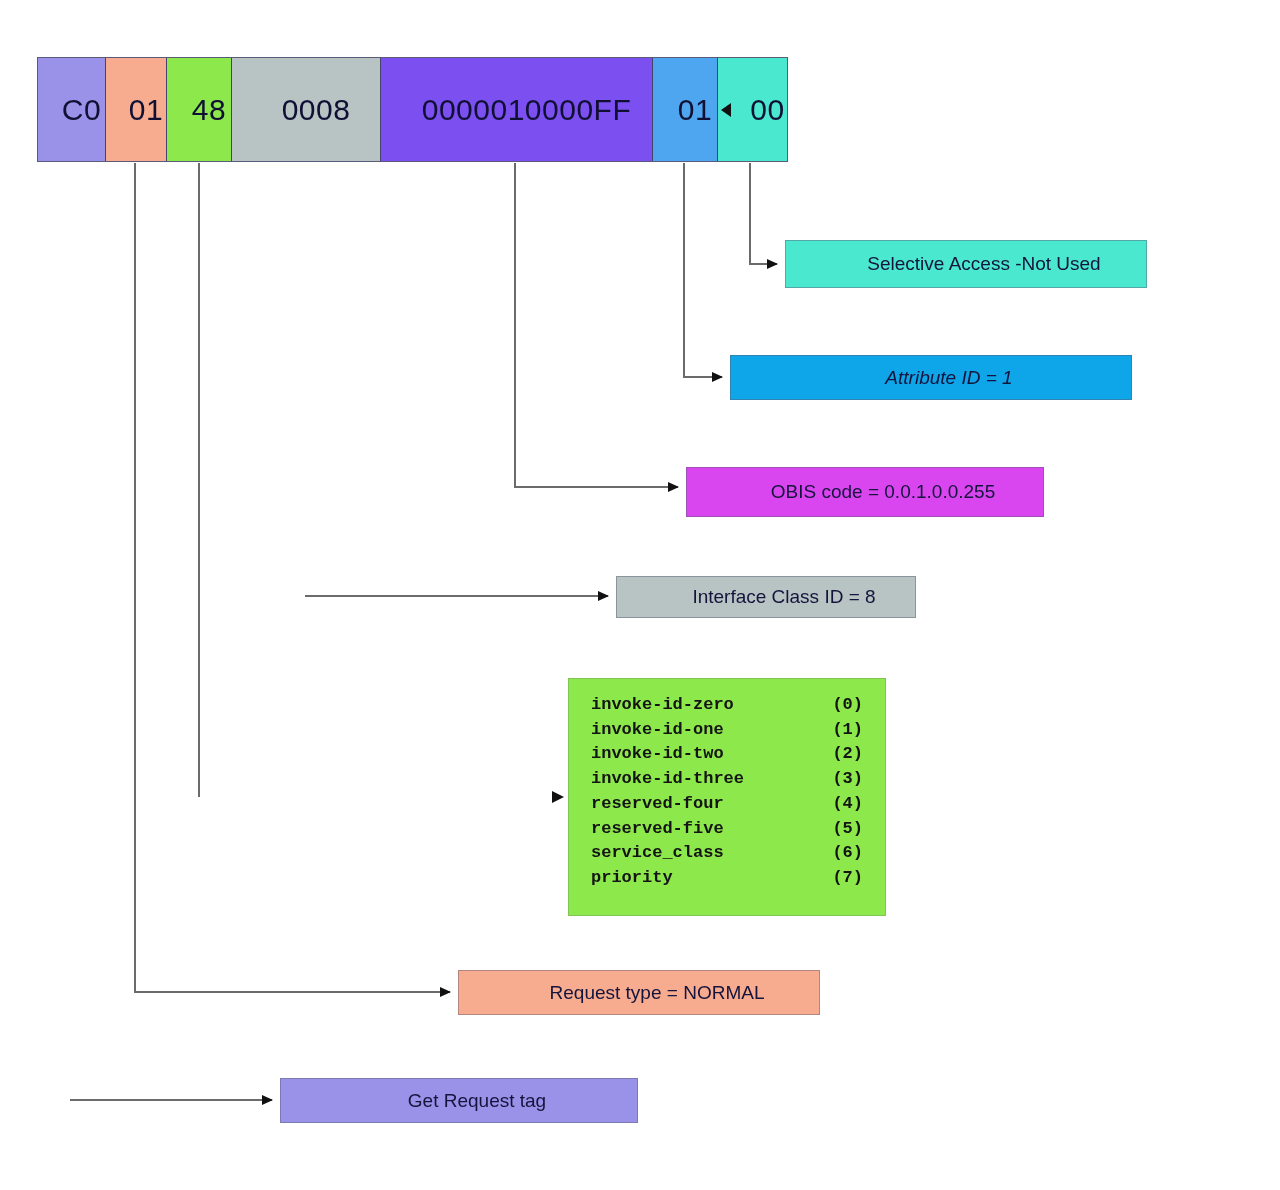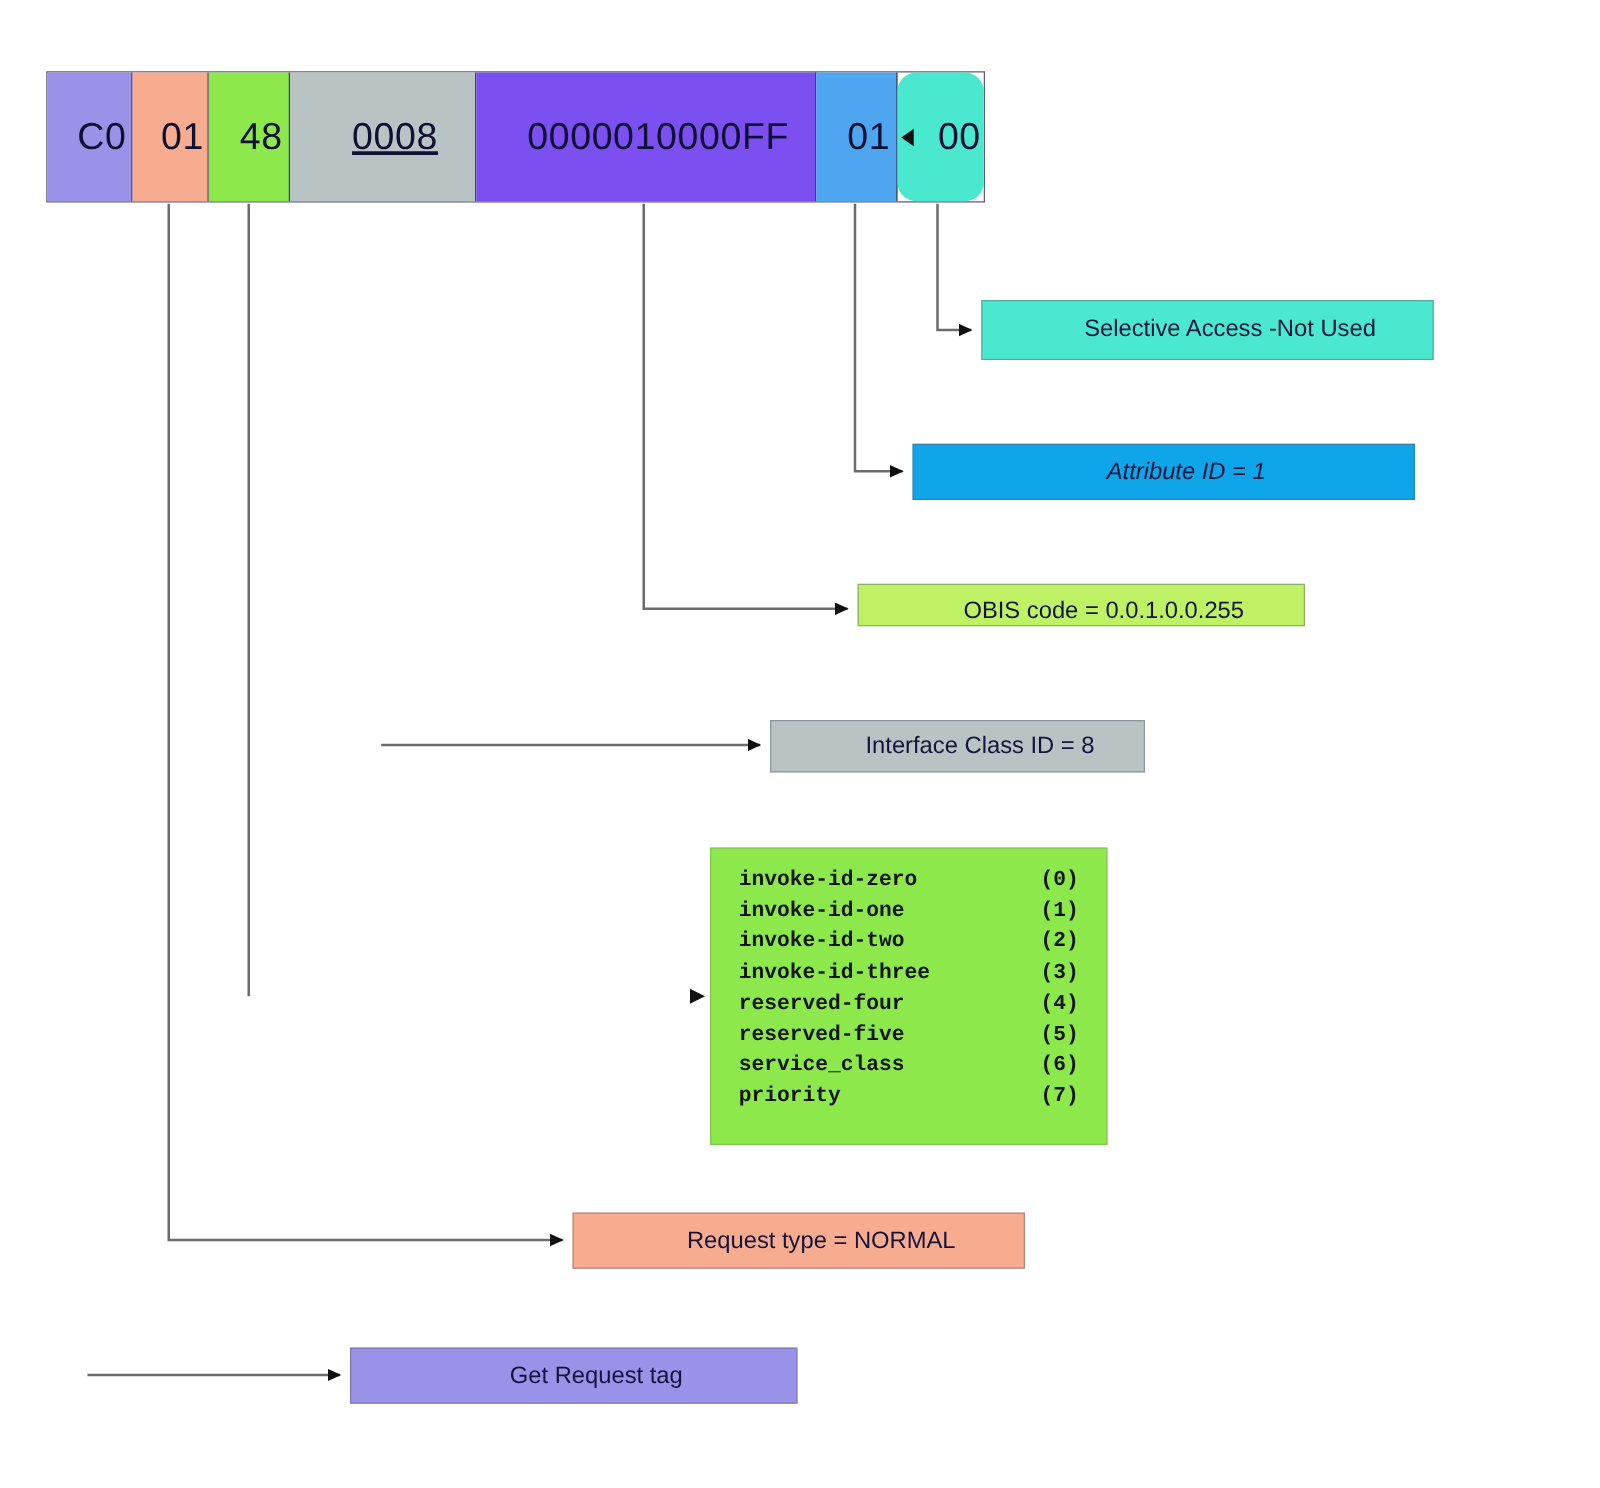--- a/index.html
+++ b/index.html
@@ -89,46 +89,46 @@
   <div class="strip">
     <div class="cell" style="width:68px;background:#9a92e8;">
       <span>C0</span>
     </div>
     <div class="cell" style="width:61px;background:#f7ab8f;">
       <span>01</span>
     </div>
     <div class="cell" style="width:65px;background:#8ce84b;">
       <span>48</span>
     </div>
-    <div class="cell" style="width:149px;background:#b8c4c4;text-decoration:underline;">
+    <div class="cell" style="width:149px;background:#b8c4c4;">
       <span>0008</span>
     </div>
     <div class="cell" style="width:272px;background:#7b4ff0;">
       <span>0000010000FF</span>
     </div>
     <div class="cell" style="width:65px;background:#4fa6f0;">
       <span>01</span>
     </div>
-    <div class="cell" style="width:69px;background:#4ae8cf;border-radius:15px;">
+    <div class="cell" style="width:69px;background:#4ae8cf;">
       <span style="position:absolute;left:3px;top:50%;transform:translateY(-50%);
                    width:0;height:0;border-top:7px solid transparent;
                    border-bottom:7px solid transparent;border-right:10px solid #111;"></span>
       <span style="margin-left:10px;">00</span>
     </div>
   </div>
 
   <div class="lbl" style="left:785px;top:240px;width:362px;height:48px;background:#4ae8cf;">
     <span>Selective Access -Not Used</span>
   </div>
 
   <div class="lbl" style="left:730px;top:355px;width:402px;height:45px;background:#0ea5e9;font-style:italic;">
     <span>Attribute ID = 1</span>
   </div>
 
-  <div class="lbl" style="left:686px;top:467px;width:358px;height:34px;background:#bef264;align-items:flex-end;">
+  <div class="lbl" style="left:686px;top:467px;width:358px;height:50px;background:#d946ef;">
     <span>OBIS code = 0.0.1.0.0.255</span>
   </div>
 
   <div class="lbl" style="left:616px;top:576px;width:300px;height:42px;background:#b8c4c4;">
     <span>Interface Class ID = 8</span>
   </div>
 
   <div class="lbl" style="left:280px;top:1078px;width:358px;height:45px;background:#9a92e8;">
     <span>Get Request tag</span>
   </div>

